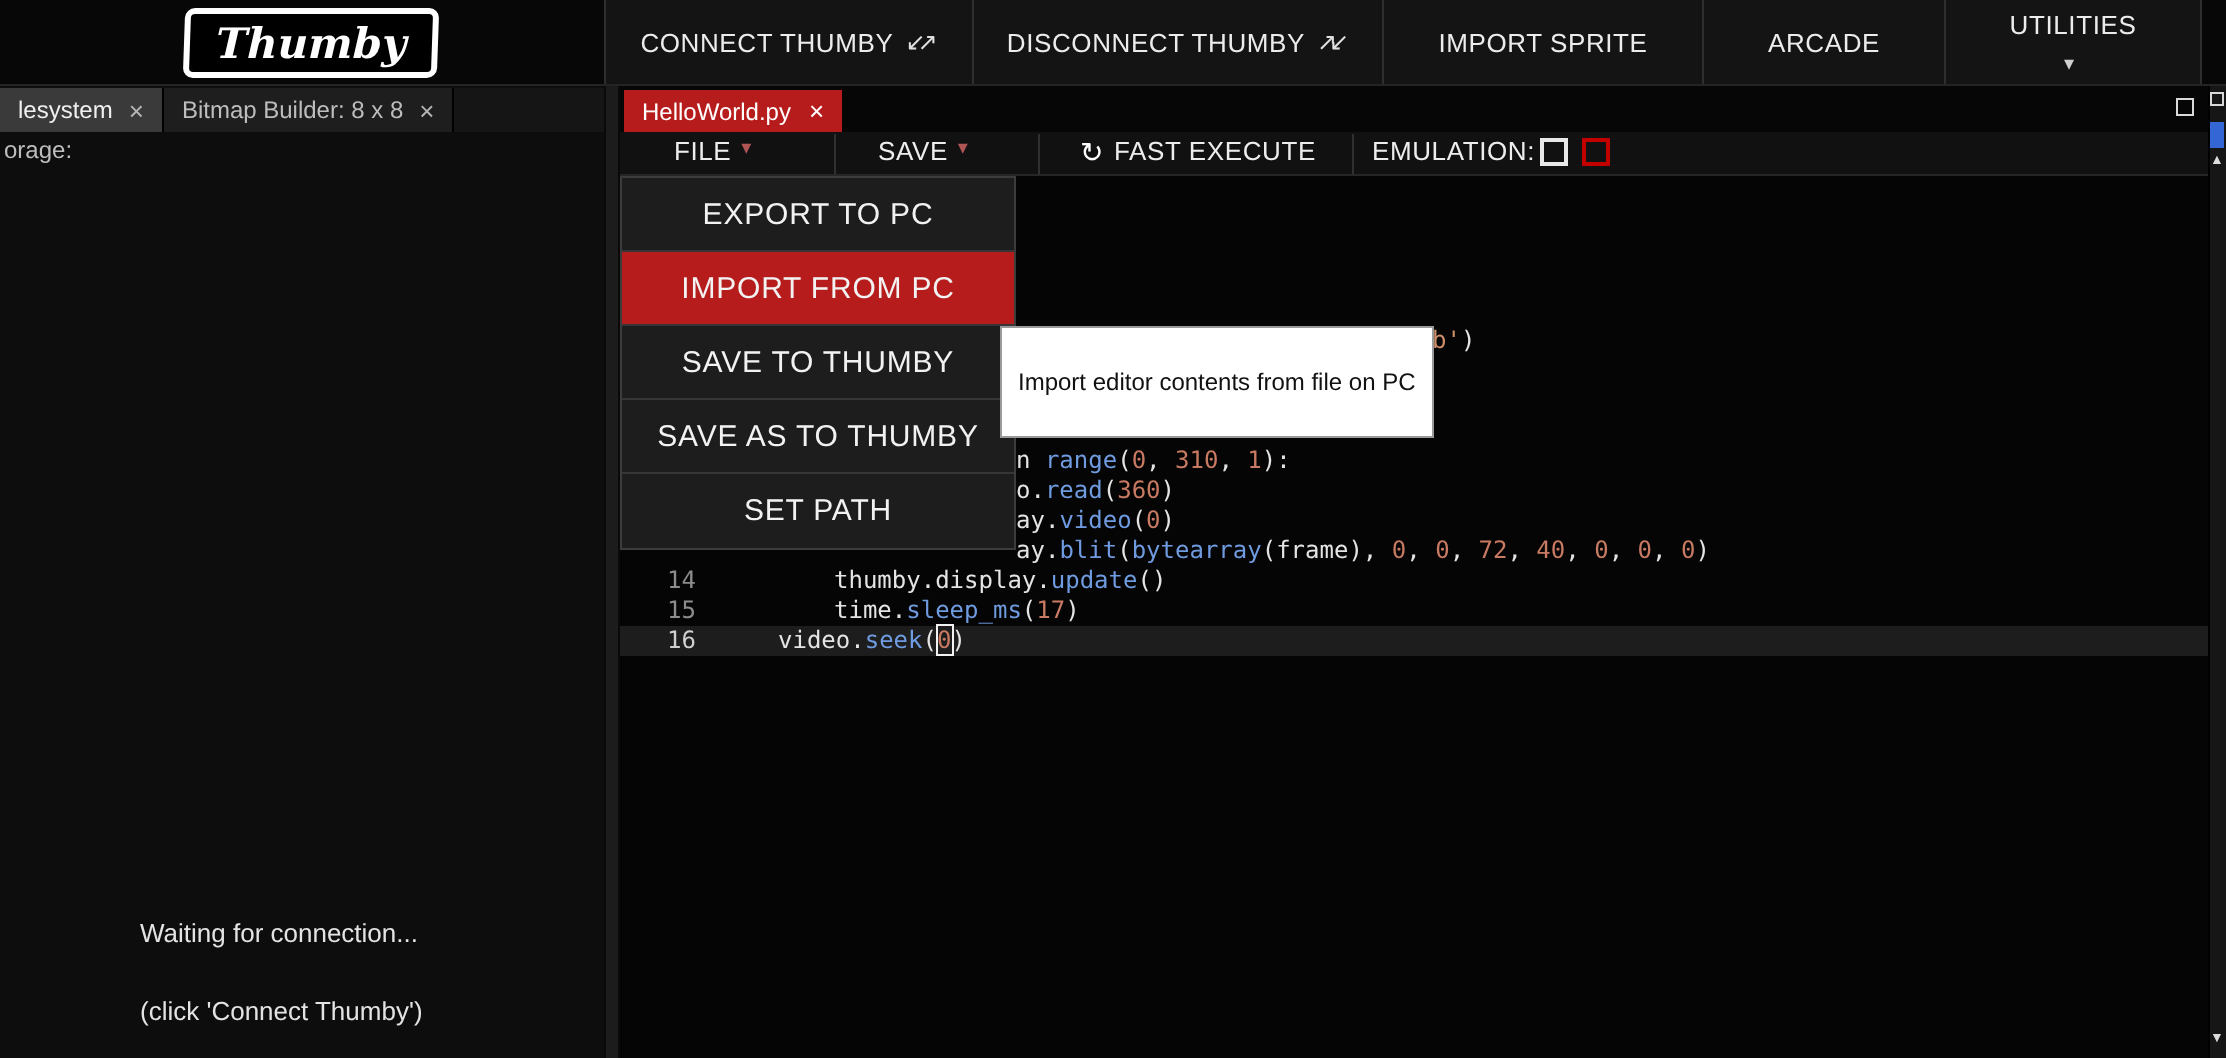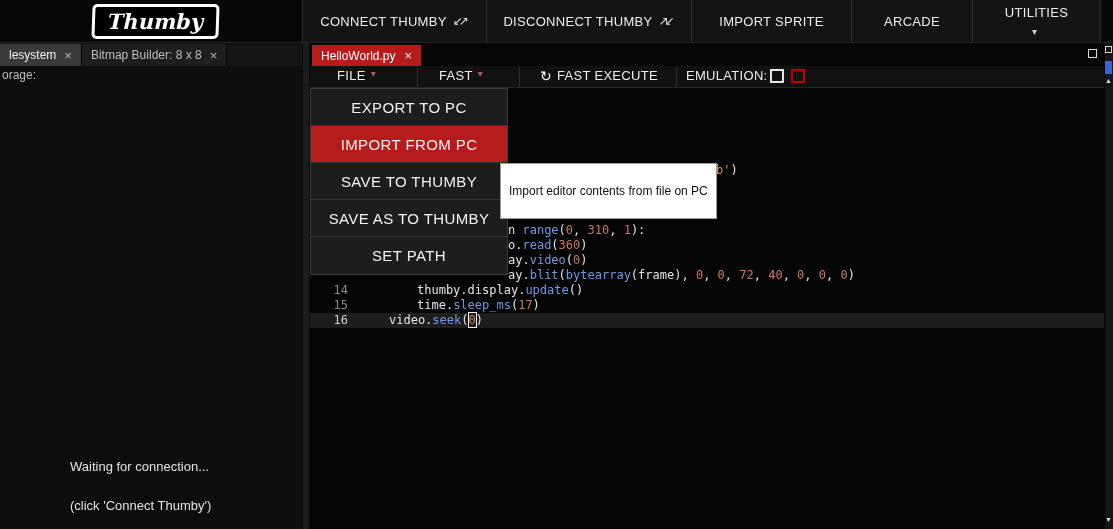--- a/index.html
+++ b/index.html
@@ -141,21 +141,21 @@
     <span class="close">×</span>
   </div>
   <div class="popout"></div>
 
   <div class="toolbar"></div>
   <div class="tb-btn tb-file">
     <span>FILE</span>
     <span class="caret">▾</span>
   </div>
   <div class="tb-btn tb-view">
-    <span>FAST</span>
+    <span>SAVE</span>
     <span class="caret">▾</span>
   </div>
   <div class="tb-btn tb-fast">
     <span class="fast-icon">↻</span>
     <span>FAST EXECUTE</span>
   </div>
   <div class="tb-btn tb-emu">EMULATION:</div>
   <div class="emu-cb white"></div>
   <div class="emu-cb red"></div>
   <div class="tb-sep sep1"></div>

